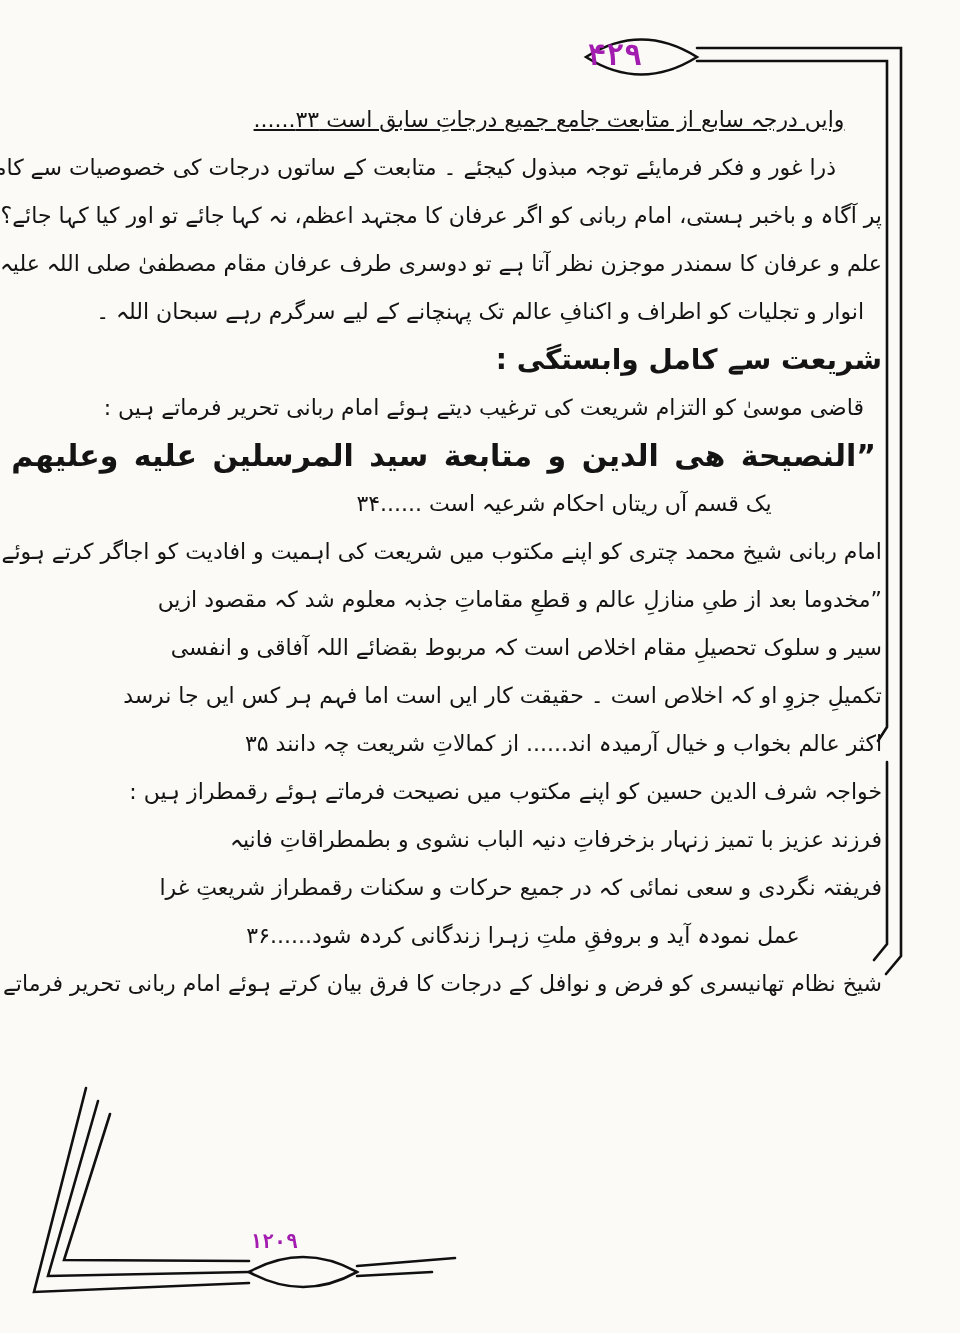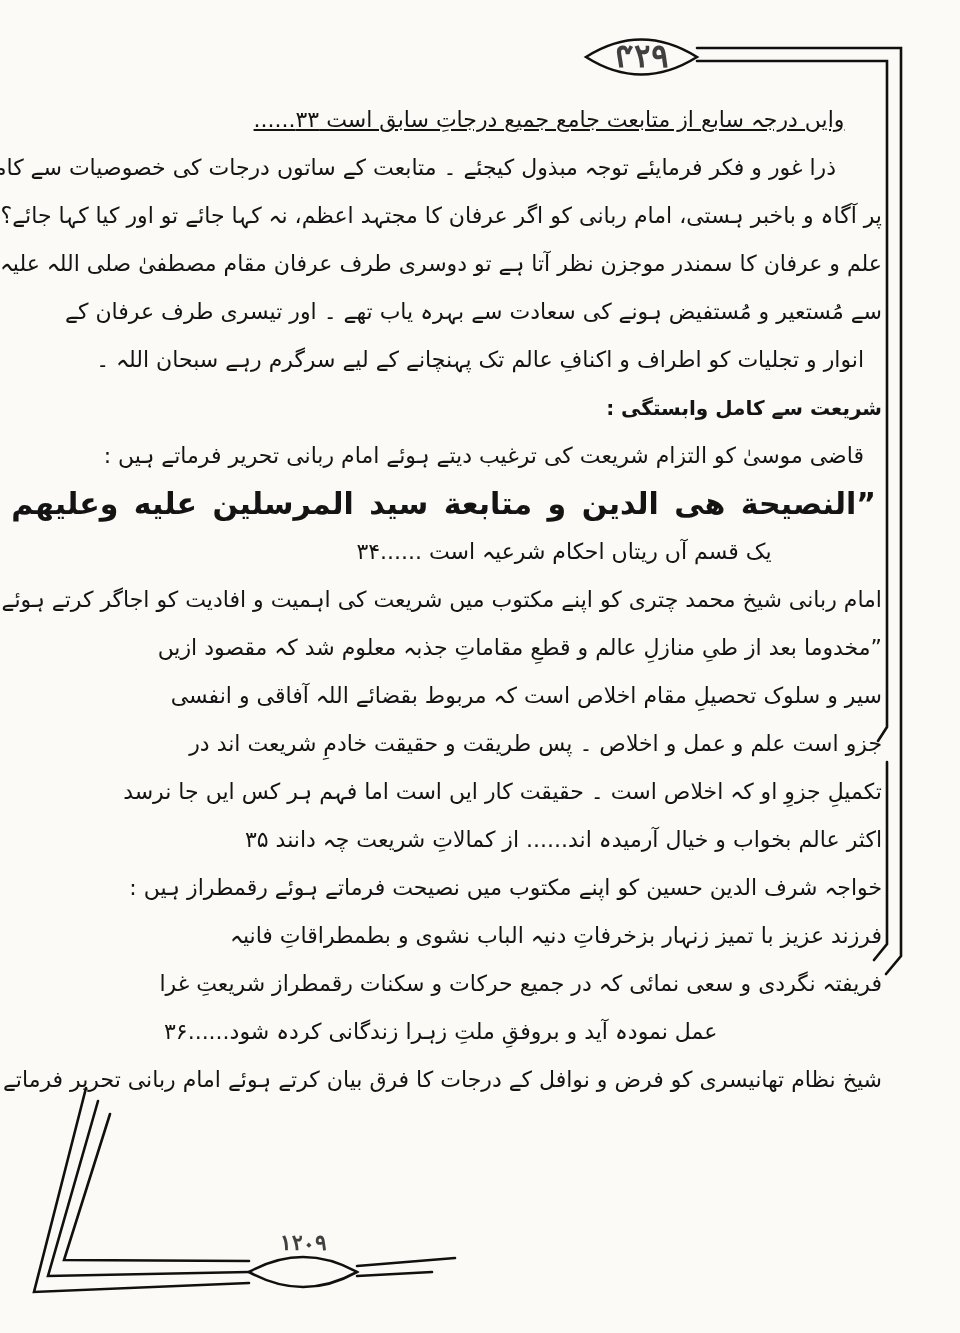--- a/index.html
+++ b/index.html
@@ -8,44 +8,44 @@
     background:#fbfaf6;
     position:relative;
     font-family:"DejaVu Sans",sans-serif;
     overflow:hidden;
     color:#141414;
   }
   .frame{position:absolute;left:0;top:0;pointer-events:none;}
   .pagenum{
     position:absolute;
     font-weight:bold;
-    color:#404040;
-    text-align:center;
+    color:#a21caf;
+    text-align:left;
     direction:rtl;
-    font-family:Liberation Serif, serif;
+    font-family:Liberation Mono, monospace;
   }
   #pn-top{left:588px;top:38px;width:108px;font-size:30px;line-height:38px;}
   #pn-bottom{left:250px;top:1224px;width:106px;font-size:20px;line-height:38px;}
   .text-block{
     position:absolute;
     right:78px;top:96px;width:806px;
     direction:rtl;
     font-size:22px;
   }
   .line{
     height:48px;line-height:48px;
     white-space:nowrap;
     text-align:right;
   }
   .indent{padding-right:46px;}
   .small-indent{padding-right:18px;}
   .centered{text-align:center;padding-left:140px;text-decoration:underline;}
   .centered2{text-align:center;padding-left:170px;}
-  .quote-center{text-align:left;padding-left:88px;}
-  .heading{font-weight:bold;font-size:20px;}
+  .quote-center{text-align:center;padding-left:88px;}
+  .heading{font-weight:bold;font-size:28px;}
   .arabic{font-weight:bold;font-size:30px;word-spacing:5px;padding-right:6px;}
 </style>
 </head>
 <body>
 
 <svg class="frame" width="960" height="1333" viewBox="0 0 960 1333">
   <g stroke="#101010" stroke-width="2.6" fill="none" stroke-linecap="round">
 
     <path d="M697 48 L901 48 L901 956 L886 974"></path>
     <path d="M697 61 L887 61 L887 727 L878 741"></path>
@@ -66,30 +66,28 @@
 
 <div class="pagenum" id="pn-top">۴۲۹</div>
 
 <div class="pagenum" id="pn-bottom">۱۲۰۹</div>
 
 <div class="text-block">
   <div class="line centered">وایں درجہ سابع از متابعت جامع جمیع درجاتِ سابق است ۳۳......</div>
   <div class="line indent">ذرا غور و فکر فرمایئے توجہ مبذول کیجئے ۔ متابعت کے ساتوں درجات کی خصوصیات سے کامل طور</div>
   <div class="line">پر آگاہ و باخبر ہستی، امام ربانی کو اگر عرفان کا مجتہد اعظم، نہ کہا جائے تو اور کیا کہا جائے؟ اگر</div>
   <div class="line">علم و عرفان کا سمندر موجزن نظر آتا ہے تو دوسری طرف عرفان مقام مصطفیٰ صلی اللہ علیہ وسلم کی عظمتوں</div>
-  <div class="line">سے مُستعیر و مُستفیض ہونے کی سعادت سے بہرہ یاب تھے ۔ اور تیسری طرف عرفان کے</div>
   <div class="line small-indent">انوار و تجلیات کو اطراف و اکنافِ عالم تک پہنچانے کے لیے سرگرم رہے سبحان اللہ ۔</div>
   <div class="line heading">شریعت سے کامل وابستگی :</div>
   <div class="line small-indent">قاضی موسیٰ کو التزام شریعت کی ترغیب دیتے ہوئے امام ربانی تحریر فرماتے ہیں :</div>
   <div class="line arabic">”النصیحة هی الدین و متابعة سید المرسلین علیه وعلیهم</div>
   <div class="line centered2">یک قسم آں ریتاں احکام شرعیہ است ......۳۴</div>
   <div class="line">امام ربانی شیخ محمد چتری کو اپنے مکتوب میں شریعت کی اہمیت و افادیت کو اجاگر کرتے ہوئے لکھتے ہیں :</div>
   <div class="line">”مخدوما بعد از طیِ منازلِ عالم و قطعِ مقاماتِ جذبہ معلوم شد کہ مقصود ازیں</div>
   <div class="line">سیر و سلوک تحصیلِ مقام اخلاص است کہ مربوط بقضائے اللہ آفاقی و انفسی</div>
-  <div class="line">جزو است علم و عمل و اخلاص ۔ پس طریقت و حقیقت خادمِ شریعت اند در</div>
   <div class="line">تکمیلِ جزوِ او کہ اخلاص است ۔ حقیقت کار ایں است اما فہم ہر کس ایں جا نرسد</div>
   <div class="line">اکثر عالم بخواب و خیال آرمیدہ اند...... از کمالاتِ شریعت چہ دانند ۳۵</div>
   <div class="line">خواجہ شرف الدین حسین کو اپنے مکتوب میں نصیحت فرماتے ہوئے رقمطراز ہیں :</div>
   <div class="line">فرزند عزیز با تمیز زنہار بزخرفاتِ دنیہ الباب نشوی و بطمطراقاتِ فانیہ</div>
   <div class="line">فریفتہ نگردی و سعی نمائی کہ در جمیع حرکات و سکنات رقمطراز شریعتِ غرا</div>
   <div class="line quote-center">عمل نمودہ آید و بروفقِ ملتِ زہرا زندگانی کردہ شود......۳۶</div>
   <div class="line">شیخ نظام تھانیسری کو فرض و نوافل کے درجات کا فرق بیان کرتے ہوئے امام ربانی تحریر فرماتے ہیں :</div>
 </div>
 
 </body></html>

